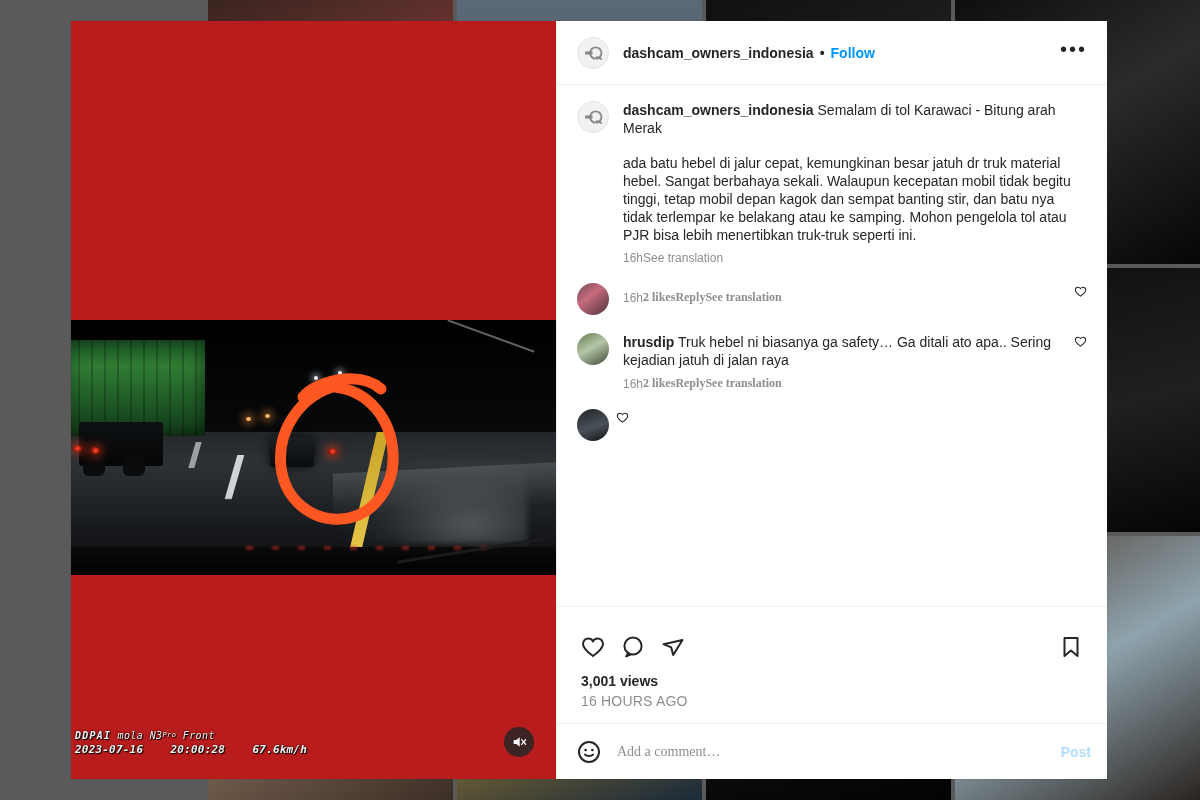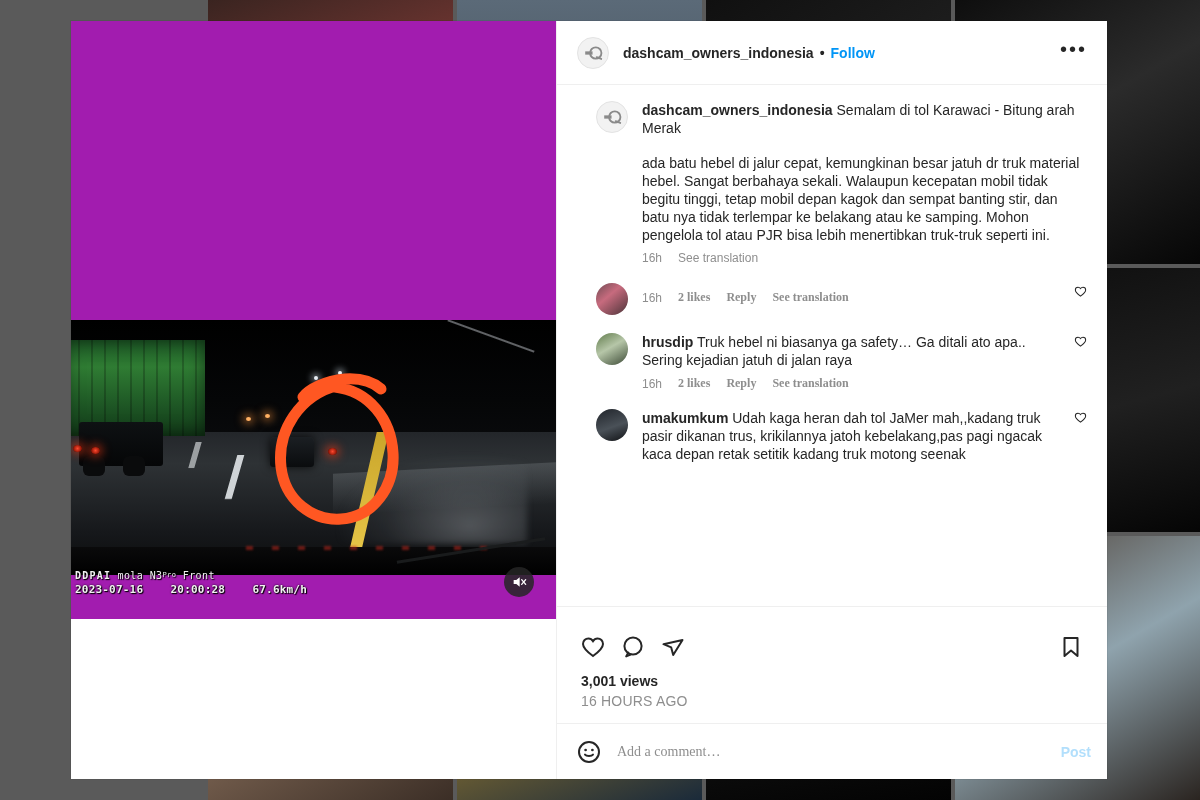--- a/index.html
+++ b/index.html
@@ -58,24 +58,25 @@
     left: 71px; top: 21px;
     width: 1036px; height: 758px;
     display: flex;
     background: #fff;
     box-shadow: 0 0 0 1px rgba(0,0,0,.05);
   }
 
   
   #media {
     position: relative;
-    width: 485px; height: 598px;
-    background: #a21caf;
+    width: 485px; height: 758px;
+    background: #b91c1c;
     overflow: hidden;
     flex: 0 0 485px;
+    font-style: italic;
   }
   #video-frame {
     position: absolute; left: 0; top: 299px; width: 485px; height: 255px;
     overflow: hidden;
     background: #05070a;
   }
   .sky {
     position:absolute; left:0; top:0; width:100%; height:52%;
     background: linear-gradient(180deg,#000 0%, #050607 60%, #0a0b0d 100%);
   }
@@ -234,34 +235,33 @@
     font-size: 14px; font-weight: 600; color: #0095f6; cursor: pointer;
   }
   #more-options {
     margin-left: auto; font-size: 20px; line-height: 10px;
     color: #262626; letter-spacing: 2px; cursor: pointer; padding: 0 4px 8px 4px;
   }
 
   #comments-scroll {
     flex: 1 1 auto;
     overflow: hidden;
-    padding: 16px 20px 0 28px;
+    padding: 16px 20px 0 20px;
     position: relative;
-    margin-left: 11px;
   }
   .entry { display: flex; margin-bottom: 18px; }
   .entry-body { margin-left: 14px; flex: 1 1 auto; min-width: 0; }
   .entry-text {
     font-size: 14px; line-height: 18px; color: #262626;
     word-wrap: break-word;
   }
   .entry-text .uname { font-weight: 600; cursor: pointer; }
   .caption-para { margin-top: 17px; }
   .meta-row {
-    margin-top: 7px; display: flex; align-items: center; gap: 16px;
+    margin-top: 7px; display: flex; align-items: center; gap: 0;
     font-size: 12px; color: #8e8e8e;
   }
   .meta-row .act { font-weight: 600; cursor: pointer; font-family: Liberation Serif, serif; }
   .meta-row .plain { cursor: pointer; }
   .like-col {
     flex: 0 0 20px; padding-top: 2px; display:flex; justify-content:flex-end;
     cursor: pointer;
   }
   .view-replies {
     display: flex; align-items: center; gap: 16px;
@@ -469,26 +469,20 @@
         </div>
         <div class="like-col">
           <svg width="13" height="13" viewBox="0 0 24 24">
             <path d="M12 20.5 C6 16 2.5 12.8 2.5 9 C2.5 6.2 4.7 4 7.4 4 C9.2 4 10.9 5 12 6.6 C13.1 5 14.8 4 16.6 4 C19.3 4 21.5 6.2 21.5 9 C21.5 12.8 18 16 12 20.5 Z" fill="none" stroke="#262626" stroke-width="1.9"></path>
           </svg>
         </div>
       </div>
 
       <div class="entry">
         <div class="avatar ph3"></div>
-        <div class="entry-body">
-          <div class="entry-text">
-            <span class="uname">umakumkum</span>
-            <span>Udah kaga heran dah tol JaMer mah,,kadang truk pasir dikanan trus, krikilannya jatoh kebelakang,pas pagi ngacak kaca depan retak setitik kadang truk motong seenak</span>
-          </div>
-        </div>
         <div class="like-col">
           <svg width="13" height="13" viewBox="0 0 24 24">
             <path d="M12 20.5 C6 16 2.5 12.8 2.5 9 C2.5 6.2 4.7 4 7.4 4 C9.2 4 10.9 5 12 6.6 C13.1 5 14.8 4 16.6 4 C19.3 4 21.5 6.2 21.5 9 C21.5 12.8 18 16 12 20.5 Z" fill="none" stroke="#262626" stroke-width="1.9"></path>
           </svg>
         </div>
       </div>
     </div>
 
     <div id="action-bar">
       <div class="action-icons">

